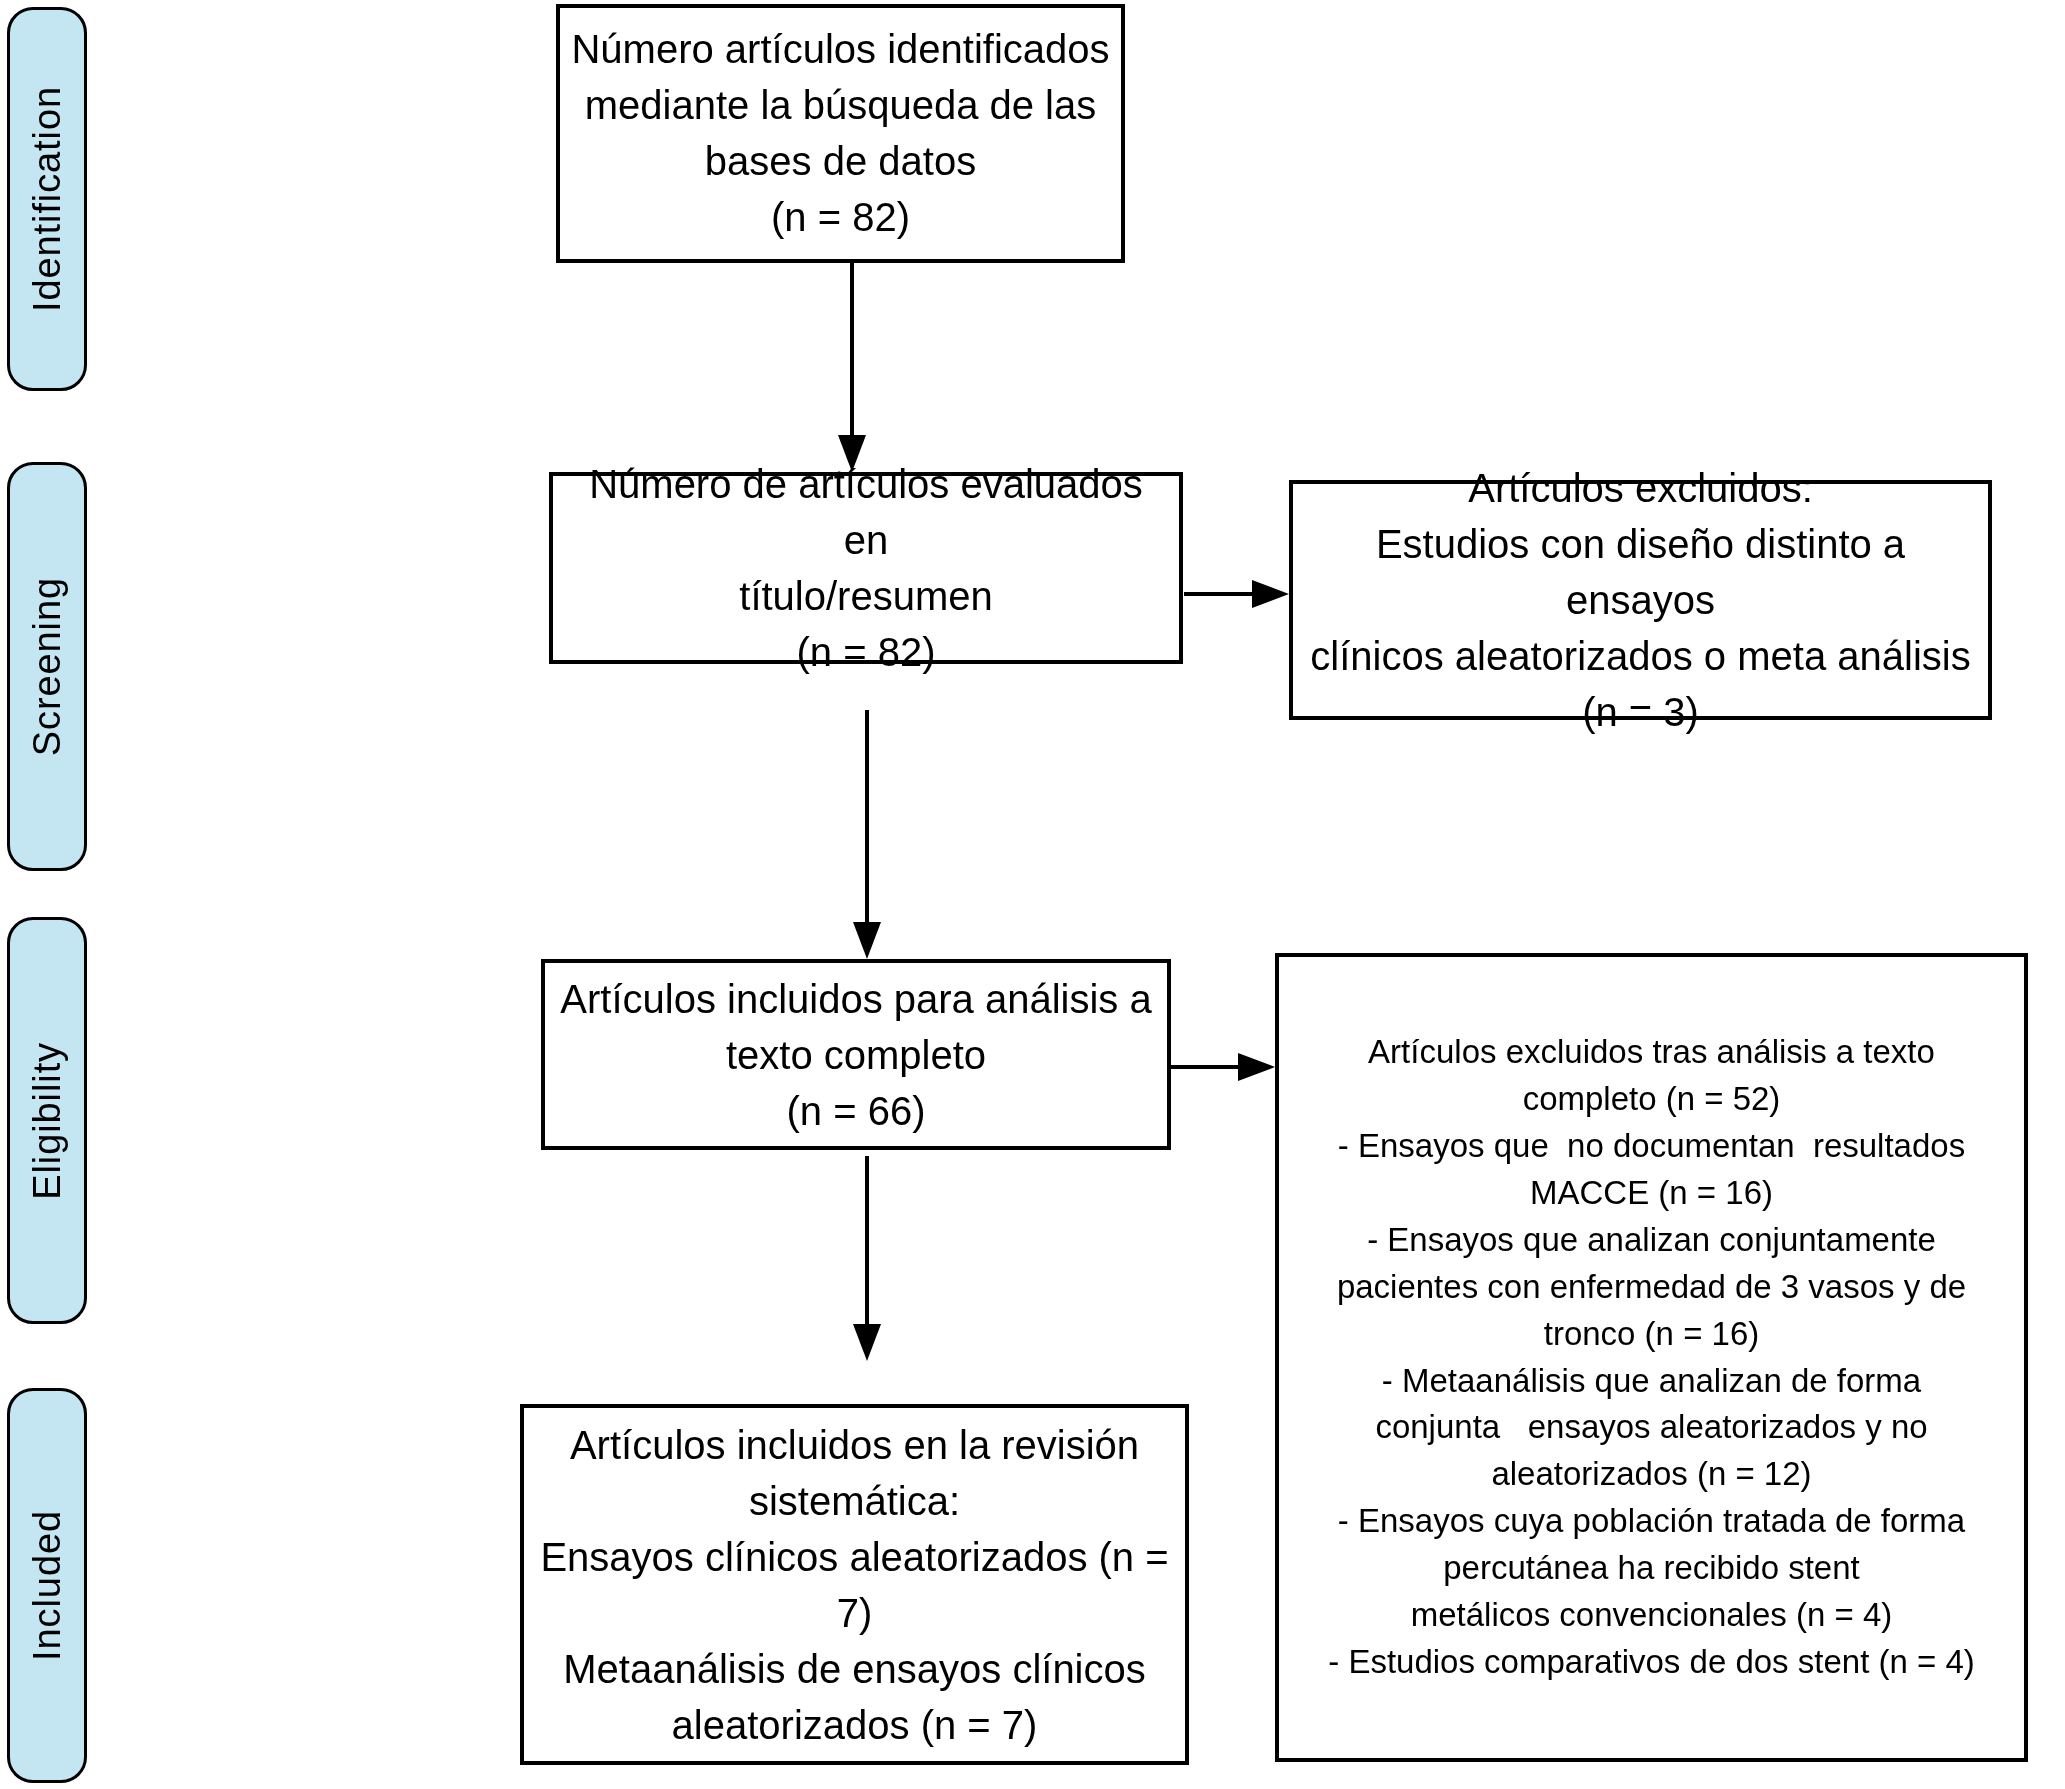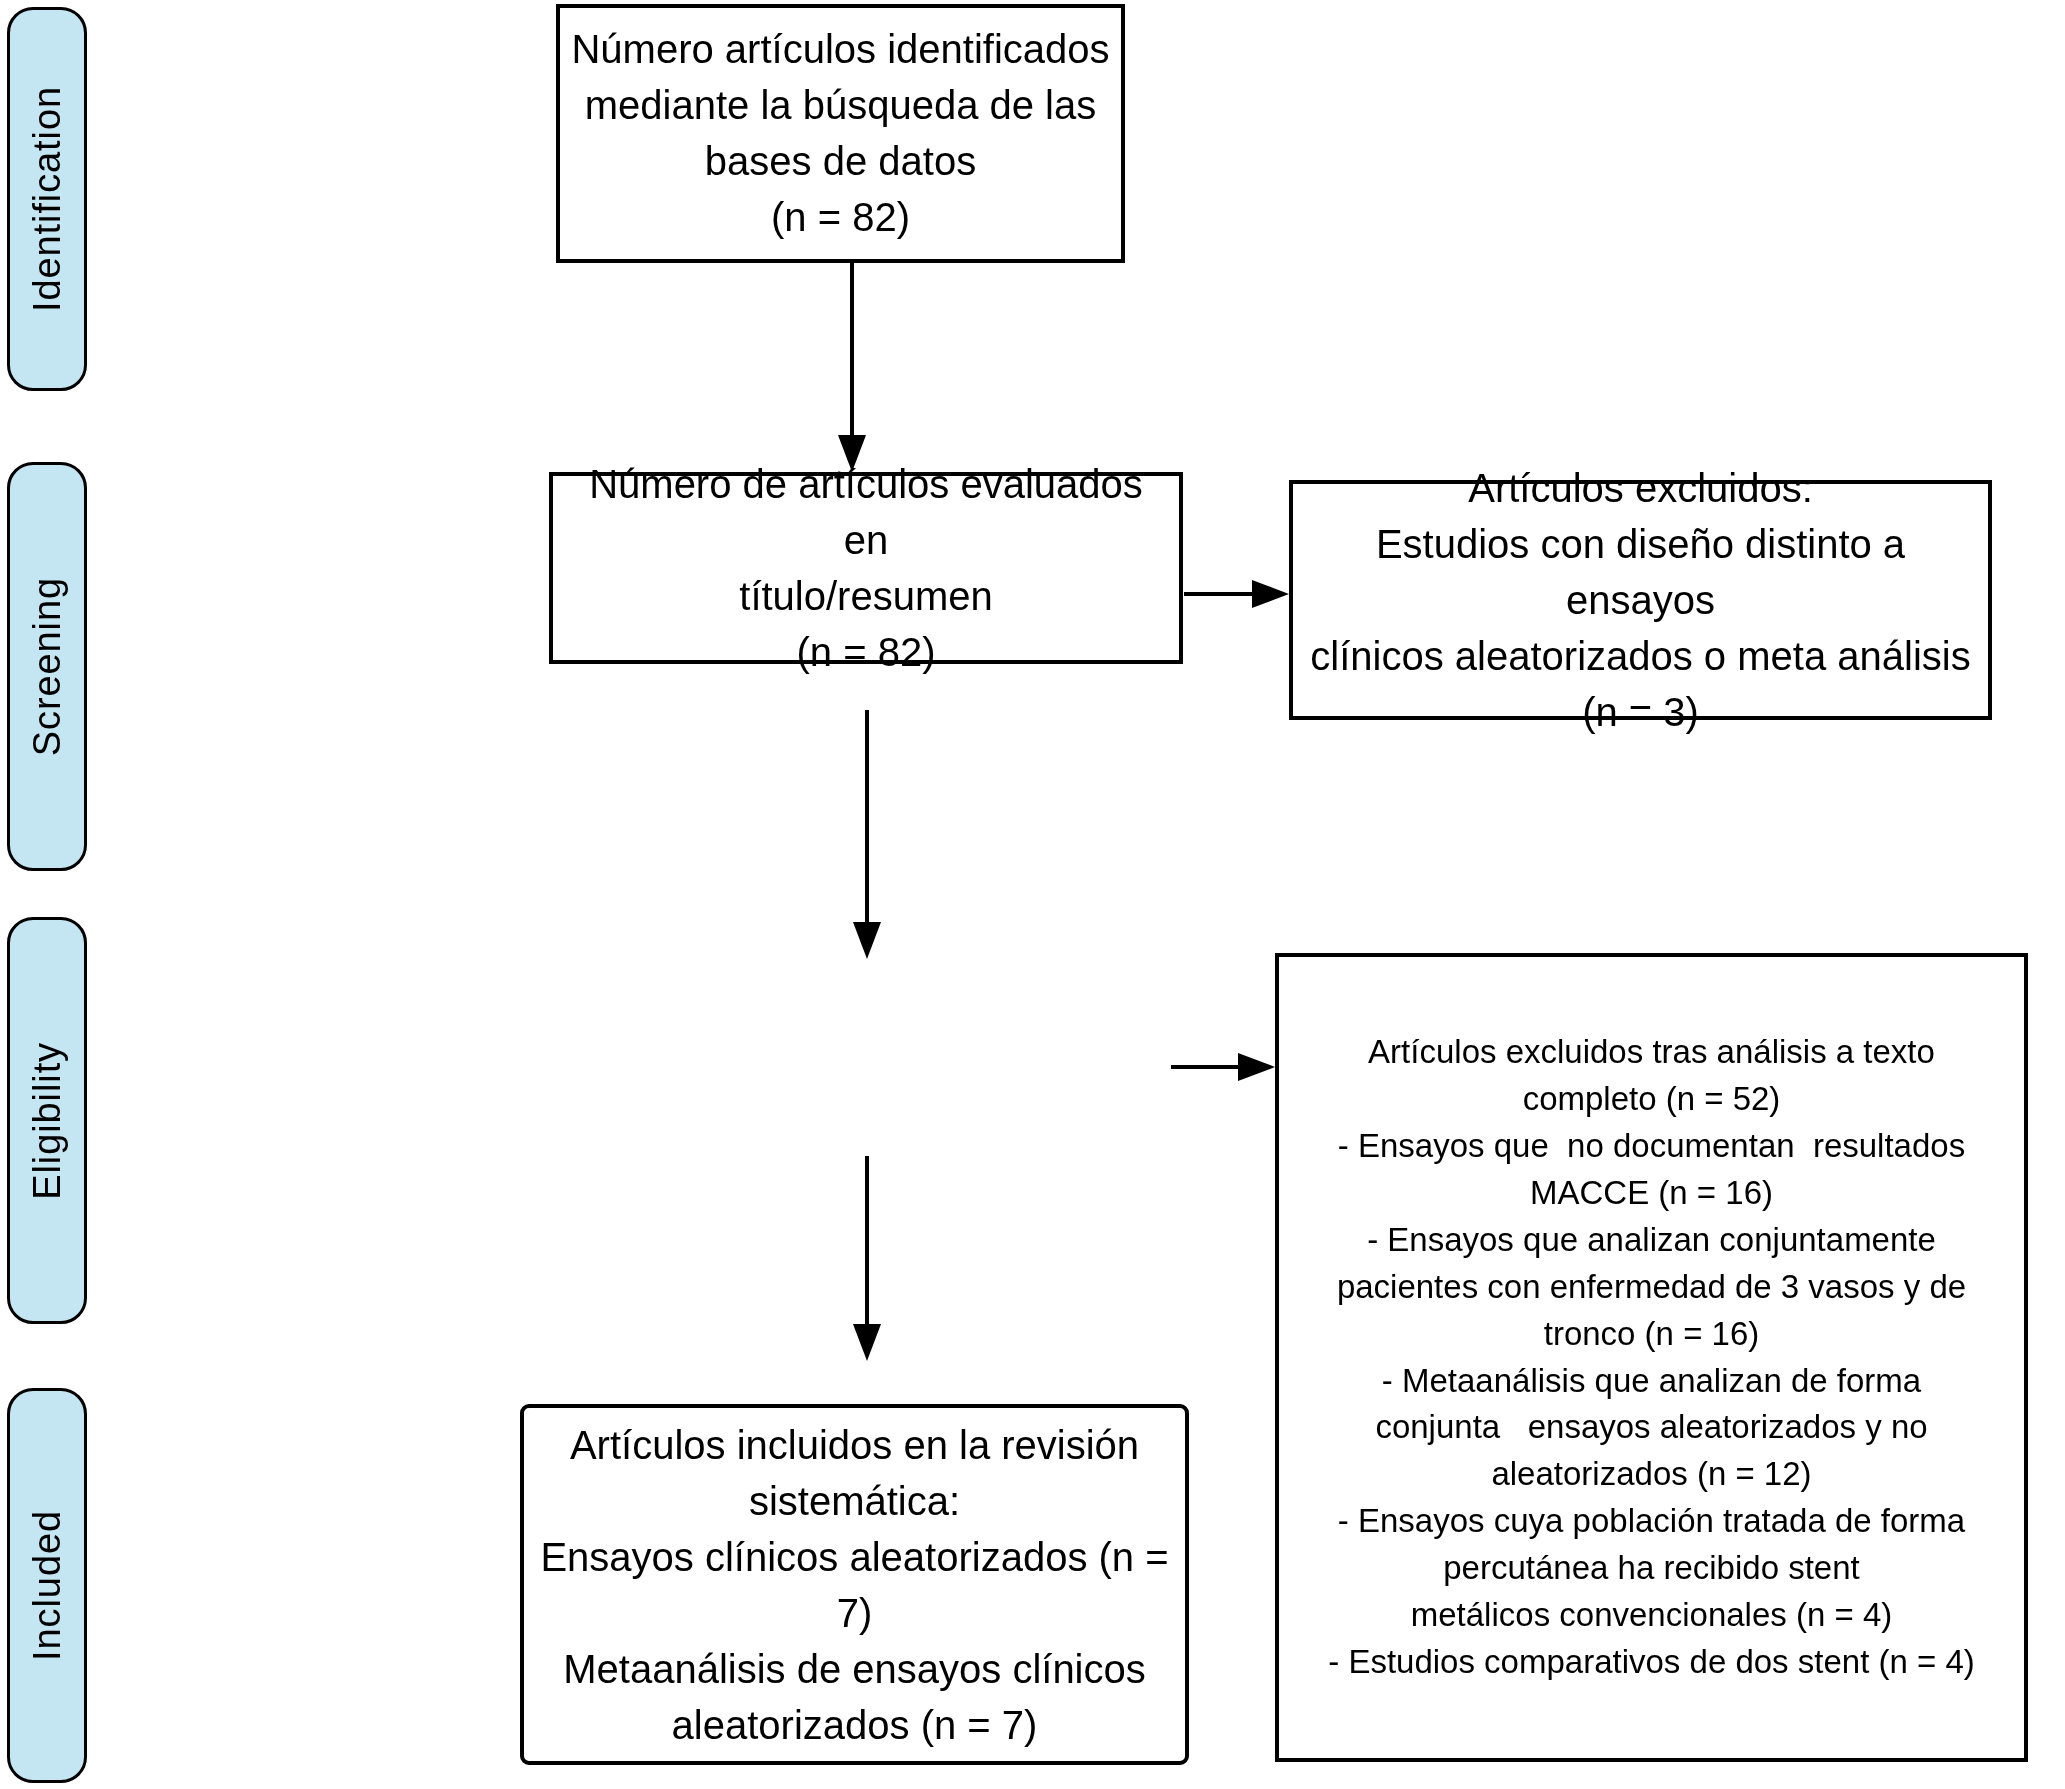--- a/index.html
+++ b/index.html
@@ -100,39 +100,44 @@
 (n = 82)</span>
   </div>
 
   <div class="fbox" style="left:1289px;top:480px;width:703px;height:240px;">
     <span class="btext">Artículos excluidos:
 Estudios con diseño distinto a ensayos
 clínicos aleatorizados o meta análisis
 (n = 3)</span>
   </div>
 
+  <div class="fbox" style="left:541px;top:959px;width:630px;height:191px;">
+    <span class="btext">Artículos incluidos para análisis a
+texto completo
+(n = 66)</span>
+  </div>
 
   <div class="fbox" style="left:1275px;top:953px;width:753px;height:809px;">
     <span class="btext small">Artículos excluidos tras análisis a texto
 completo (n = 52)
 - Ensayos que  no documentan  resultados
 MACCE (n = 16)
 - Ensayos que analizan conjuntamente
 pacientes con enfermedad de 3 vasos y de
 tronco (n = 16)
 - Metaanálisis que analizan de forma
 conjunta   ensayos aleatorizados y no
 aleatorizados (n = 12)
 - Ensayos cuya población tratada de forma
 percutánea ha recibido stent
 metálicos convencionales (n = 4)
 - Estudios comparativos de dos stent (n = 4)</span>
   </div>
 
-  <div class="fbox" style="left:520px;top:1404px;width:669px;height:361px;border-radius:9px;">
+  <div class="fbox" style="left:520px;top:1404px;width:669px;height:361px;">
     <span class="btext">Artículos incluidos en la revisión
 sistemática:
 Ensayos clínicos aleatorizados (n = 7)
 Metaanálisis de ensayos clínicos
 aleatorizados (n = 7)</span>
   </div>
 
   <div class="vline" style="left:850px;top:262px;height:175px;"></div>
   <div class="ah-down" style="left:838px;top:435px;"></div>
 

